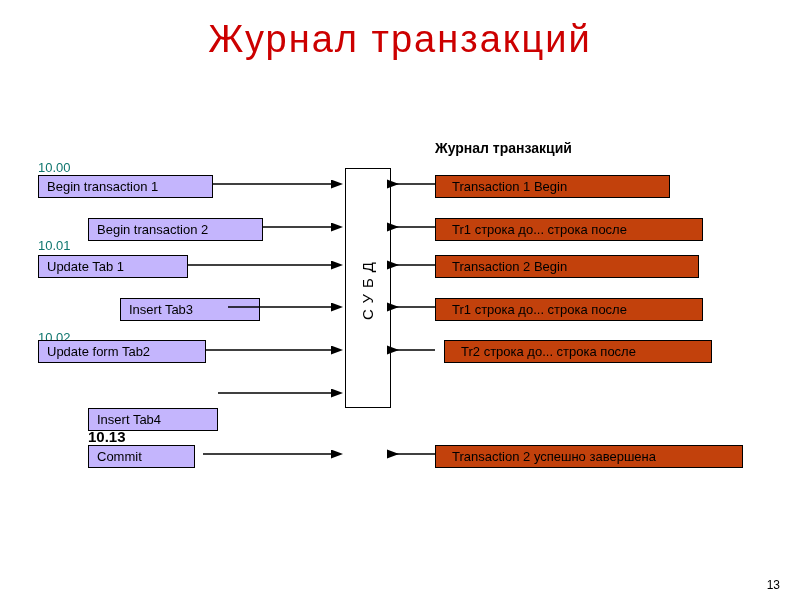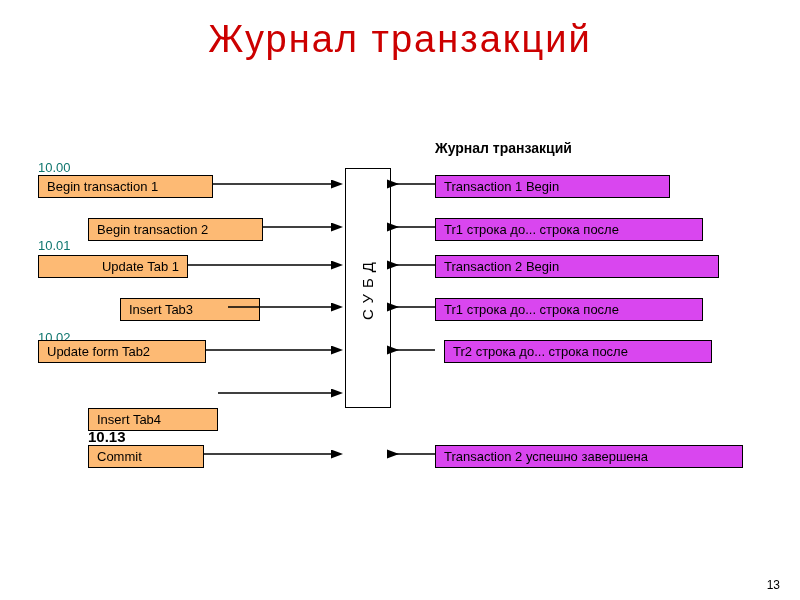--- a/index.html
+++ b/index.html
@@ -26,33 +26,33 @@
       top: 100px;
       left: 20px;
       right: 20px;
       bottom: 30px;
     }
 
     
     .left-box {
       position: absolute;
       border: 1px solid #000;
-      background: #fdba74;
+      background: #c4b5fd;
       font-size: 13px;
       padding: 3px 8px;
       white-space: nowrap;
     }
 
     
     .right-box {
       position: absolute;
       border: 1px solid #000;
-      background: #d946ef;
+      background: #c2410c;
       font-size: 13px;
-      padding: 3px 8px;
+      padding: 3px 16px;
       white-space: nowrap;
     }
 
     
     .timestamp {
       position: absolute;
       font-size: 13px;
       font-weight: normal;
       color: #0f766e;
     }
@@ -102,35 +102,35 @@
 
 <div class="diagram-area">
 
   <div class="timestamp" style="top:60px; left:18px;">10.00</div>
   <div class="timestamp" style="top:138px; left:18px;">10.01</div>
   <div class="timestamp" style="top:230px; left:18px;">10.02</div>
   <div class="timestamp" style="top:328px; left:68px; font-size:15px; color:#000; font-weight:bold;">10.13</div>
 
   <div class="left-box" style="top:75px; left:18px; width:175px;">Begin transaction 1</div>
   <div class="left-box" style="top:118px; left:68px; width:175px;">Begin transaction 2</div>
-  <div class="left-box" style="top:155px; left:18px; width:150px;text-align:right;">Update Tab 1</div>
+  <div class="left-box" style="top:155px; left:18px; width:150px;">Update Tab 1</div>
   <div class="left-box" style="top:198px; left:68px; width:140px;margin-left:32px;">Insert Tab3</div>
   <div class="left-box" style="top:240px; left:18px; width:168px;">Update form Tab2</div>
   <div class="left-box" style="top:284px; left:68px; width:130px;margin-top:24px;">Insert Tab4</div>
-  <div class="left-box" style="top:345px; left:68px; width:116px;">Commit</div>
+  <div class="left-box" style="top:345px; left:68px; width:107px;">Commit</div>
 
   <div class="subd-box" style="top:68px; left:325px; width:46px; height:240px; font-size:15px; letter-spacing:2px; line-height:1.6;">
     <span style="writing-mode:vertical-lr; text-orientation:mixed; transform:rotate(180deg); letter-spacing:6px;">СУБД</span>
   </div>
 
   <div class="journal-header" style="top:40px; left:415px;">Журнал транзакций</div>
 
   <div class="right-box" style="top:75px; left:415px; width:235px;">Transaction 1 Begin</div>
   <div class="right-box" style="top:118px; left:415px; width:268px;">Tr1 строка до... строка после</div>
-  <div class="right-box" style="top:155px; left:415px; width:284px;">Transaction 2 Begin</div>
+  <div class="right-box" style="top:155px; left:415px; width:264px;">Transaction 2 Begin</div>
   <div class="right-box" style="top:198px; left:415px; width:268px;">Tr1 строка до... строка после</div>
   <div class="right-box" style="top:240px; left:424px; width:268px;">Tr2 строка до... строка после</div>
   <div class="right-box" style="top:345px; left:415px; width:308px;">Transaction 2 успешно завершена</div>
 
   <svg class="arrows-svg" xmlns="http://www.w3.org/2000/svg">
     <defs>
       <marker id="arrowR" markerWidth="8" markerHeight="8" refX="6" refY="3" orient="auto">
         <path d="M0,0 L0,6 L8,3 z" fill="#000"></path>
       </marker>
       <marker id="arrowL" markerWidth="8" markerHeight="8" refX="2" refY="3" orient="auto">

